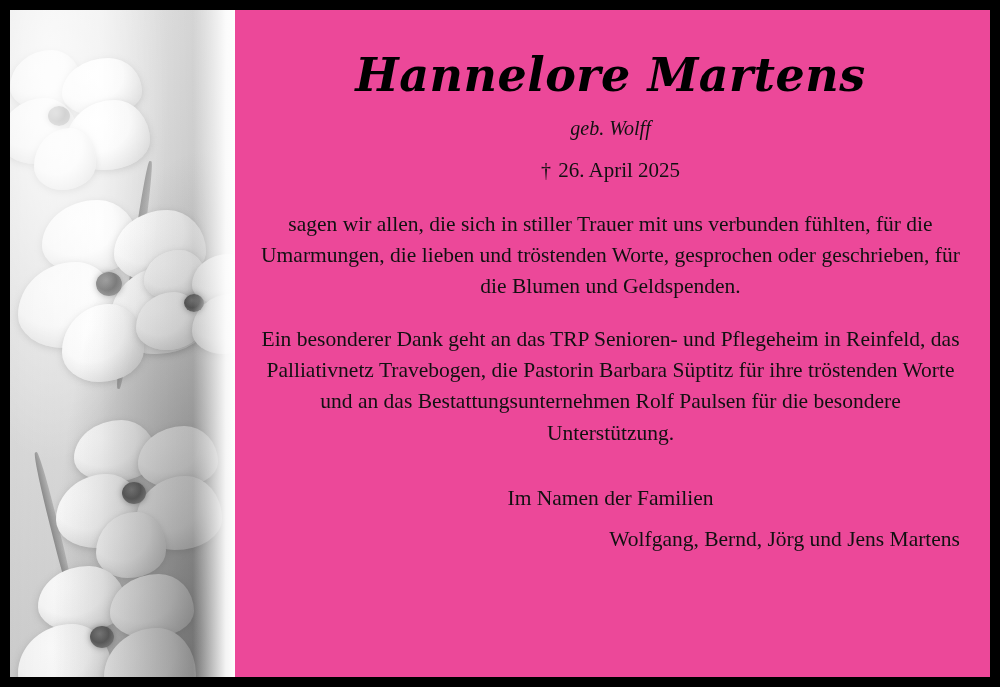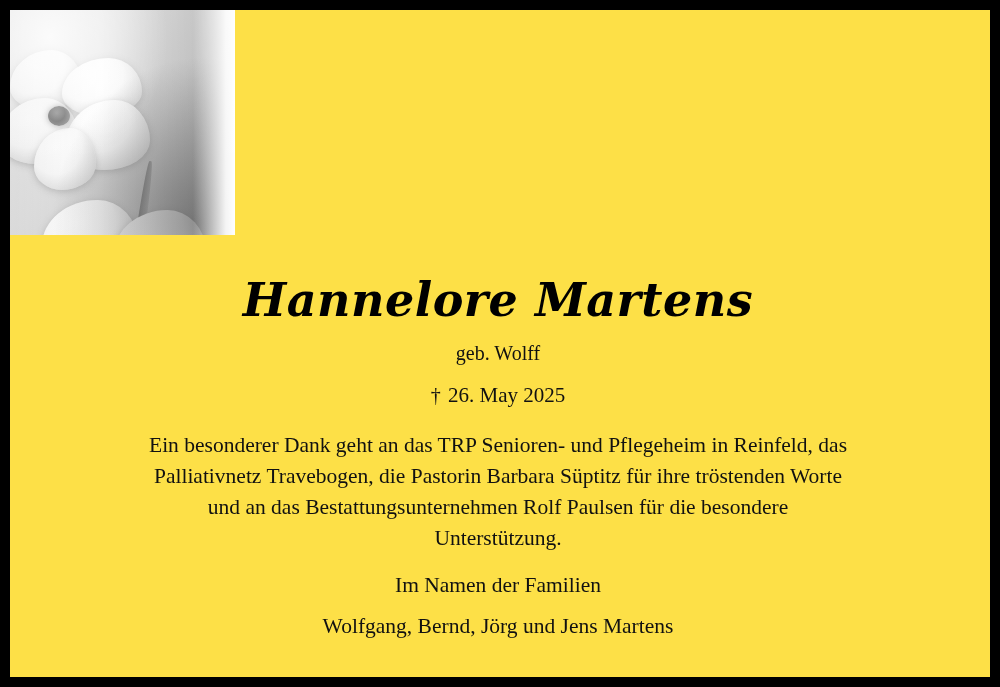--- a/index.html
+++ b/index.html
@@ -20,24 +20,23 @@
     height: 687px;
     box-sizing: border-box;
     background: #000000;
     padding: 10px;
   }
 
   .inner {
     position: relative;
     width: 980px;
     height: 667px;
-    background: #fde047;
+    background: #ec4899;
     overflow: hidden;
     display: flex;
-    flex-direction: column;
   }
 
   
   .image-panel {
     position: relative;
     width: 225px;
     height: 667px;
     flex: 0 0 225px;
     overflow: hidden;
     background: #d8d8d8;
@@ -102,20 +101,21 @@
     line-height: 1.1;
     letter-spacing: 0.5px;
     margin: 14px 0 0 0;
     color: #000000;
   }
 
   .birth-name {
     font-size: 20px;
     margin-top: 16px;
     color: #111111;
+    font-style: italic;
   }
 
   .death-date {
     font-size: 21px;
     margin-top: 18px;
     color: #111111;
   }
   .death-date .cross {
     font-size: 20px;
     padding-right: 2px;
@@ -134,28 +134,29 @@
     margin: 22px auto 0 auto;
     max-width: 700px;
     color: #111111;
   }
   .para.p1 { margin-top: 26px; }
   .para.p2 { }
 
   .closing {
     font-size: 21.5px;
     line-height: 1.45;
-    margin-top: 16px;
+    margin-top: 34px;
     color: #111111;
   }
   .family-names {
     font-size: 21.5px;
     line-height: 1.45;
     margin-top: 10px;
     color: #111111;
+    text-align: right;
   }
 </style>
 </head>
 <body>
 
 <div class="notice">
   <div class="inner">
 
     <div class="image-panel">
 
@@ -207,24 +208,25 @@
 
       <div class="vignette"></div>
       <div class="edge-fade"></div>
     </div>
 
     <div class="content">
       <div class="deceased-name">Hannelore Martens</div>
       <div class="birth-name">geb. Wolff</div>
       <div class="death-date">
         <span class="cross">†</span>
-        <span>26. May 2025</span>
-      </div>
-
-
+        <span>26. April 2025</span>
+      </div>
+
+
+      <div class="para p1">sagen wir allen, die sich in stiller Trauer mit uns verbunden fühlten, für die Umarmungen, die lieben und tröstenden Worte, gesprochen oder geschrieben, für die Blumen und Geldspenden.</div>
       <div class="para p2">Ein besonderer Dank geht an das TRP Senioren- und Pflegeheim in Reinfeld, das Palliativnetz Travebogen, die Pastorin Barbara Süptitz für ihre tröstenden Worte und an das Bestattungsunternehmen Rolf Paulsen für die besondere Unterstützung.</div>
 
       <div class="closing">Im Namen der Familien</div>
       <div class="family-names">Wolfgang, Bernd, Jörg und Jens Martens</div>
     </div>
 
   </div>
 </div>
 
 </body></html>

